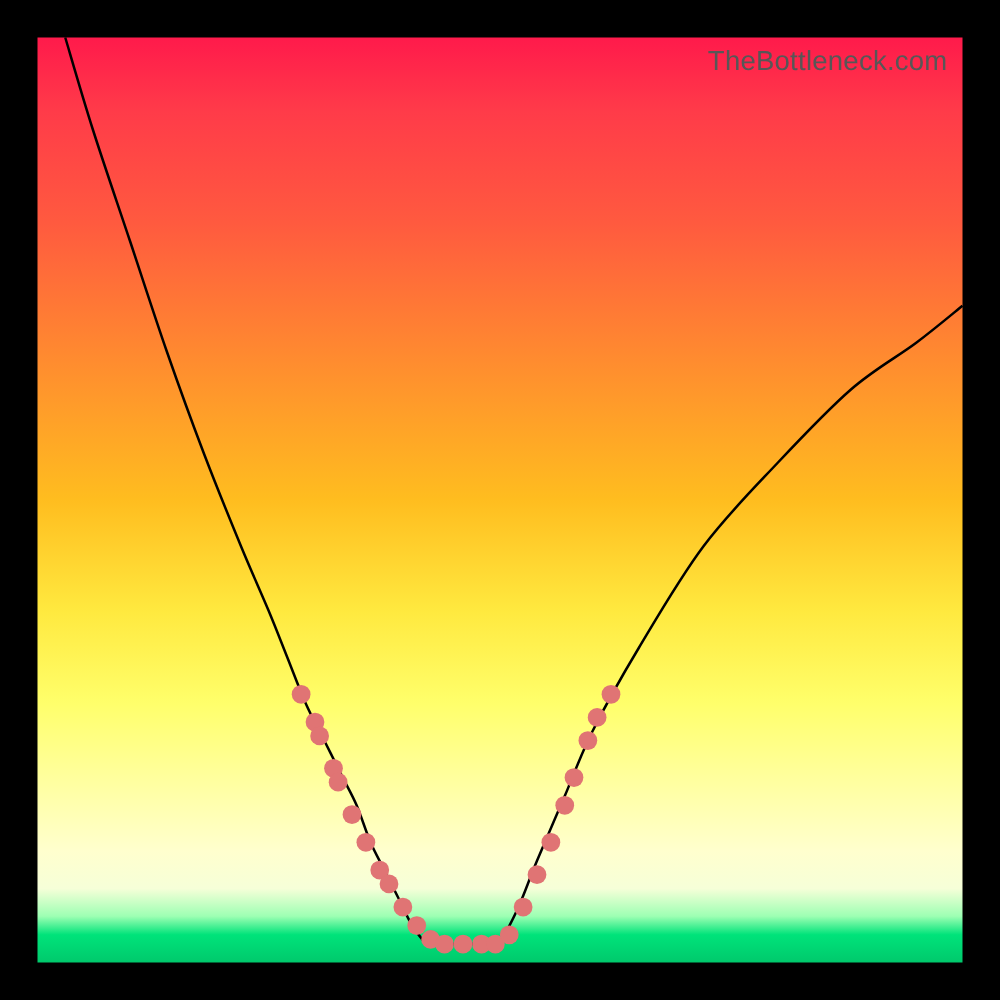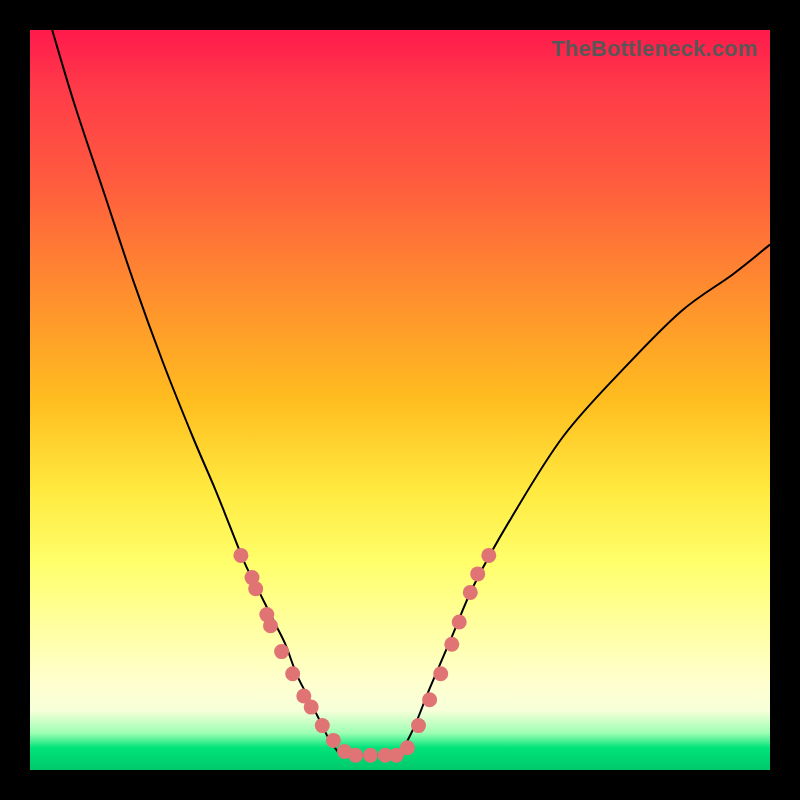--- a/index.html
+++ b/index.html
@@ -41,21 +41,21 @@
       #00e37a 97%,
       #00c96c 100%
     );
   }
   .watermark {
     position: absolute;
     top: 6px;
     right: 12px;
     color: #575757;
     font-size: 22px;
-    font-weight: 700;
+    font-weight: 400;
     letter-spacing: 0.2px;
     user-select: none;
   }
   svg.curves {
     position: absolute;
     left: 0;
     top: 0;
     width: 740px;
     height: 740px;
     overflow: visible;

